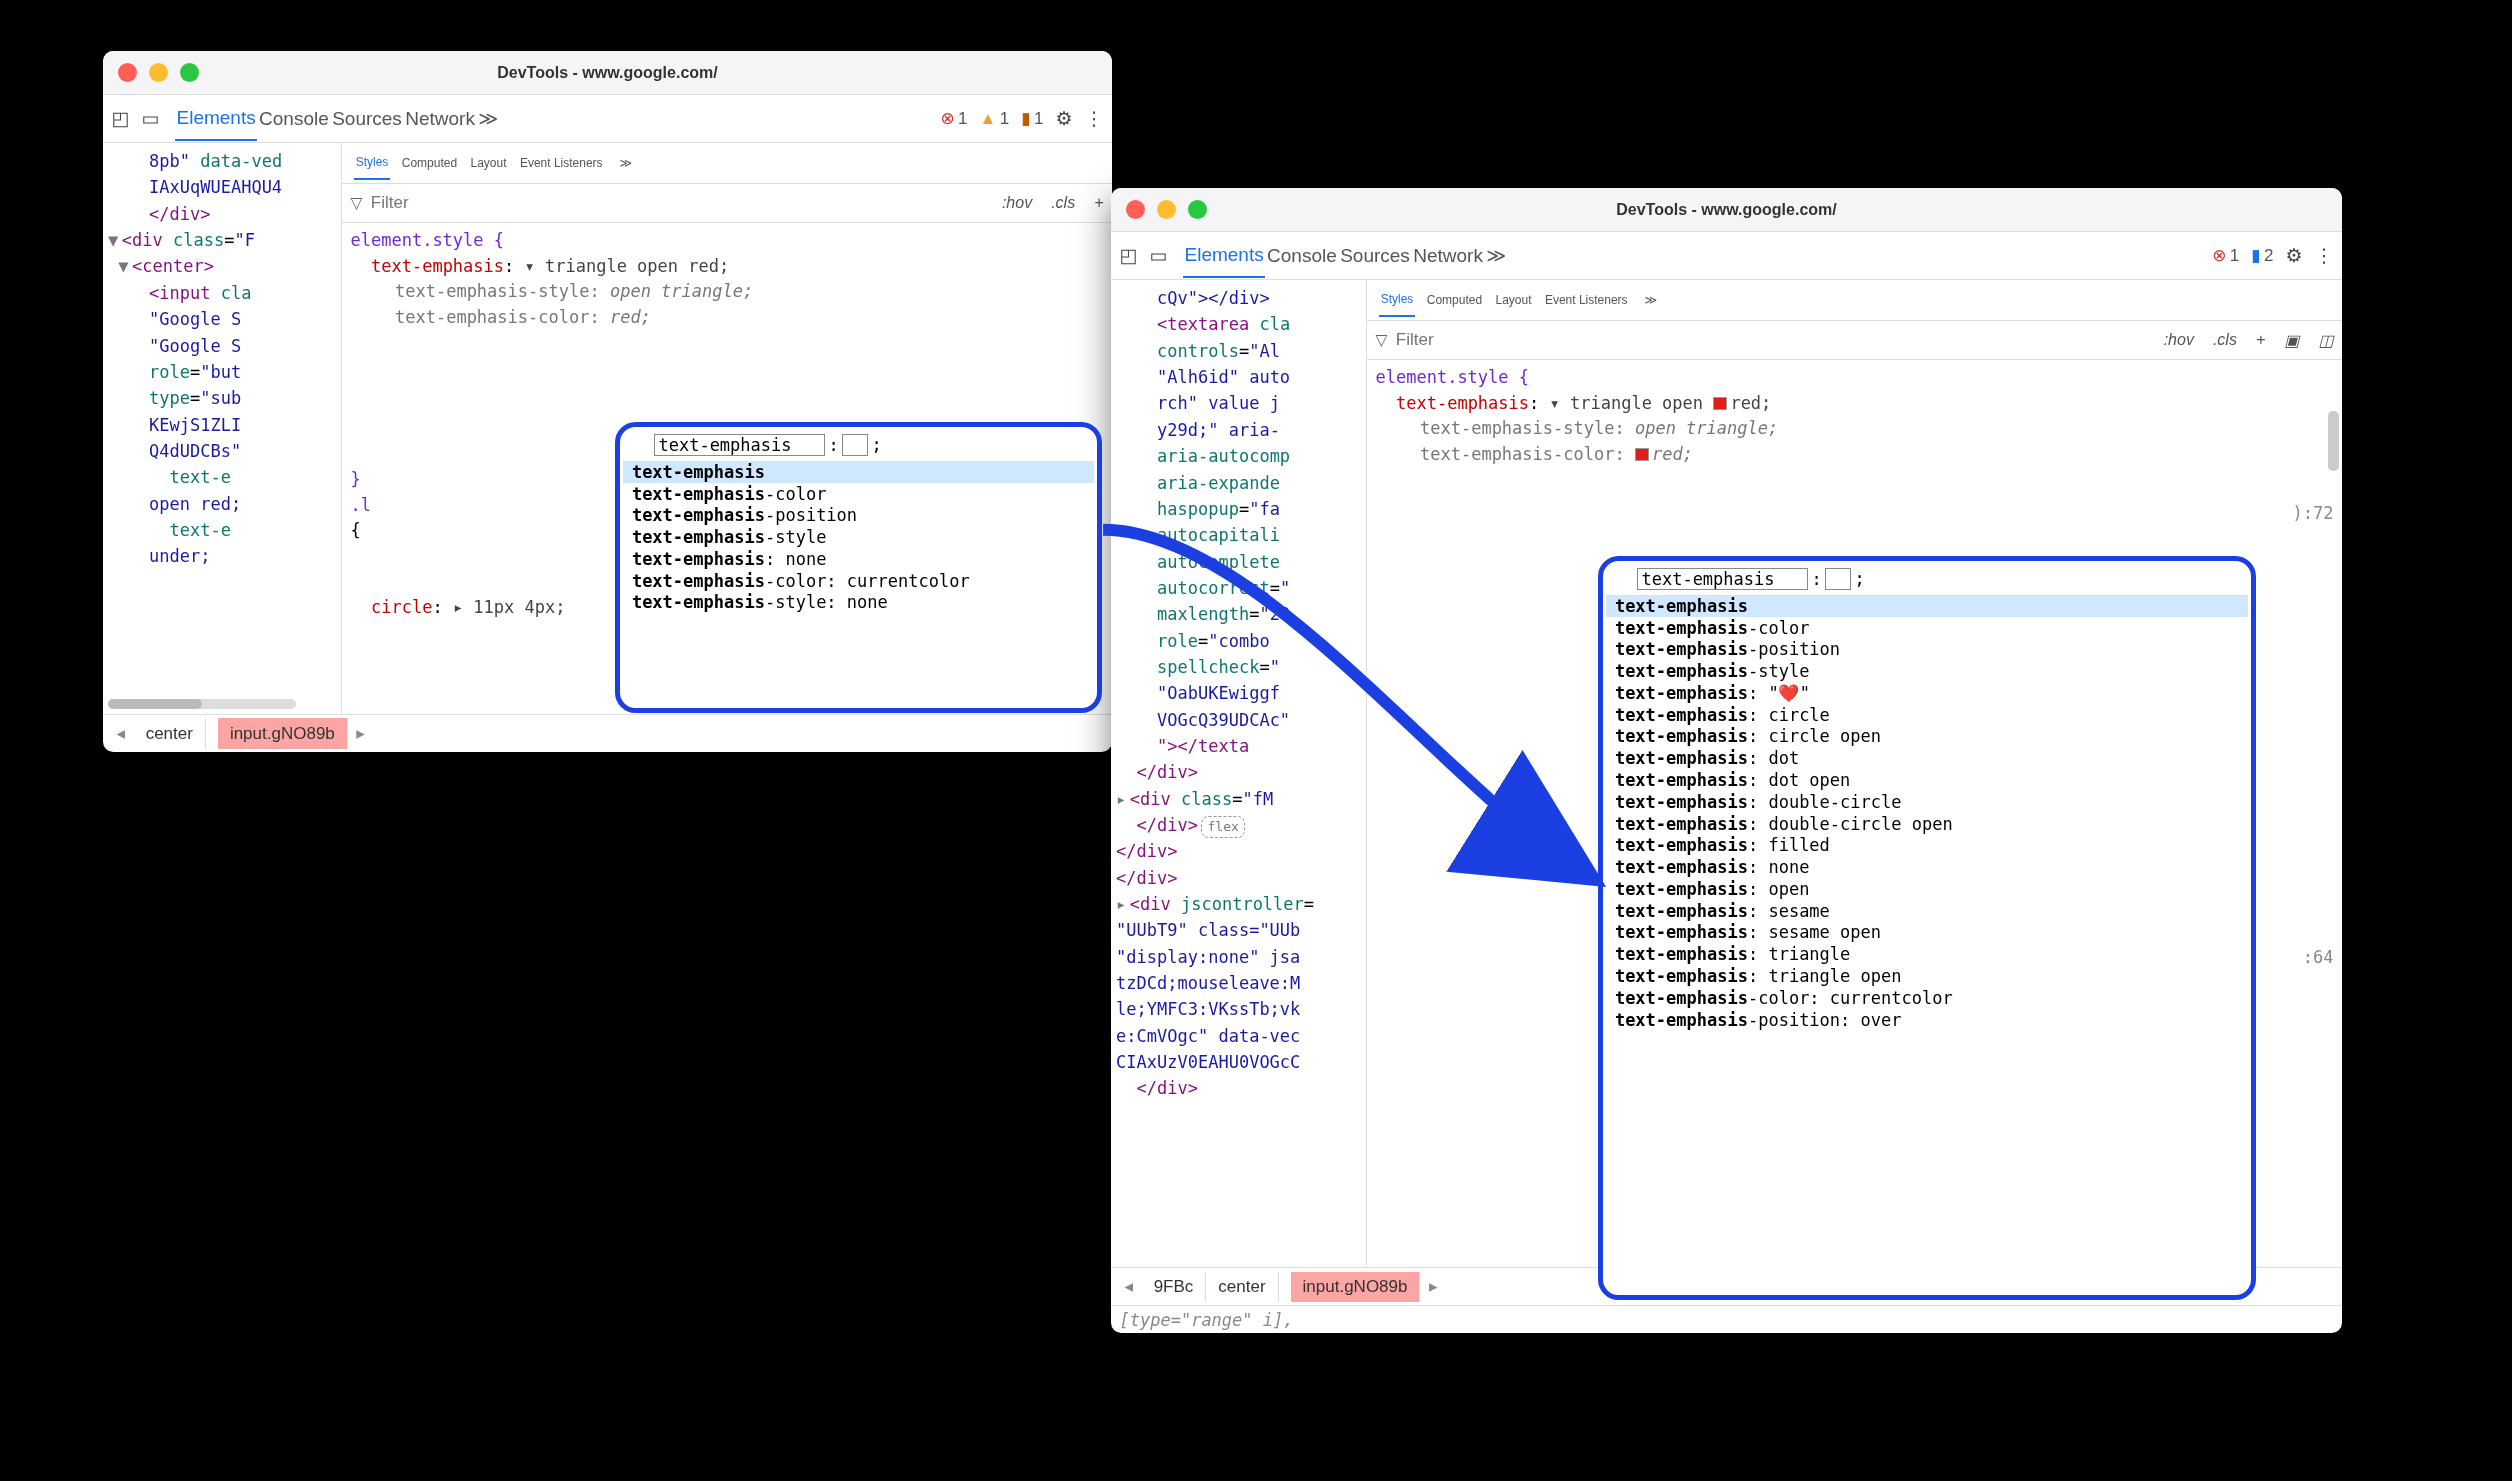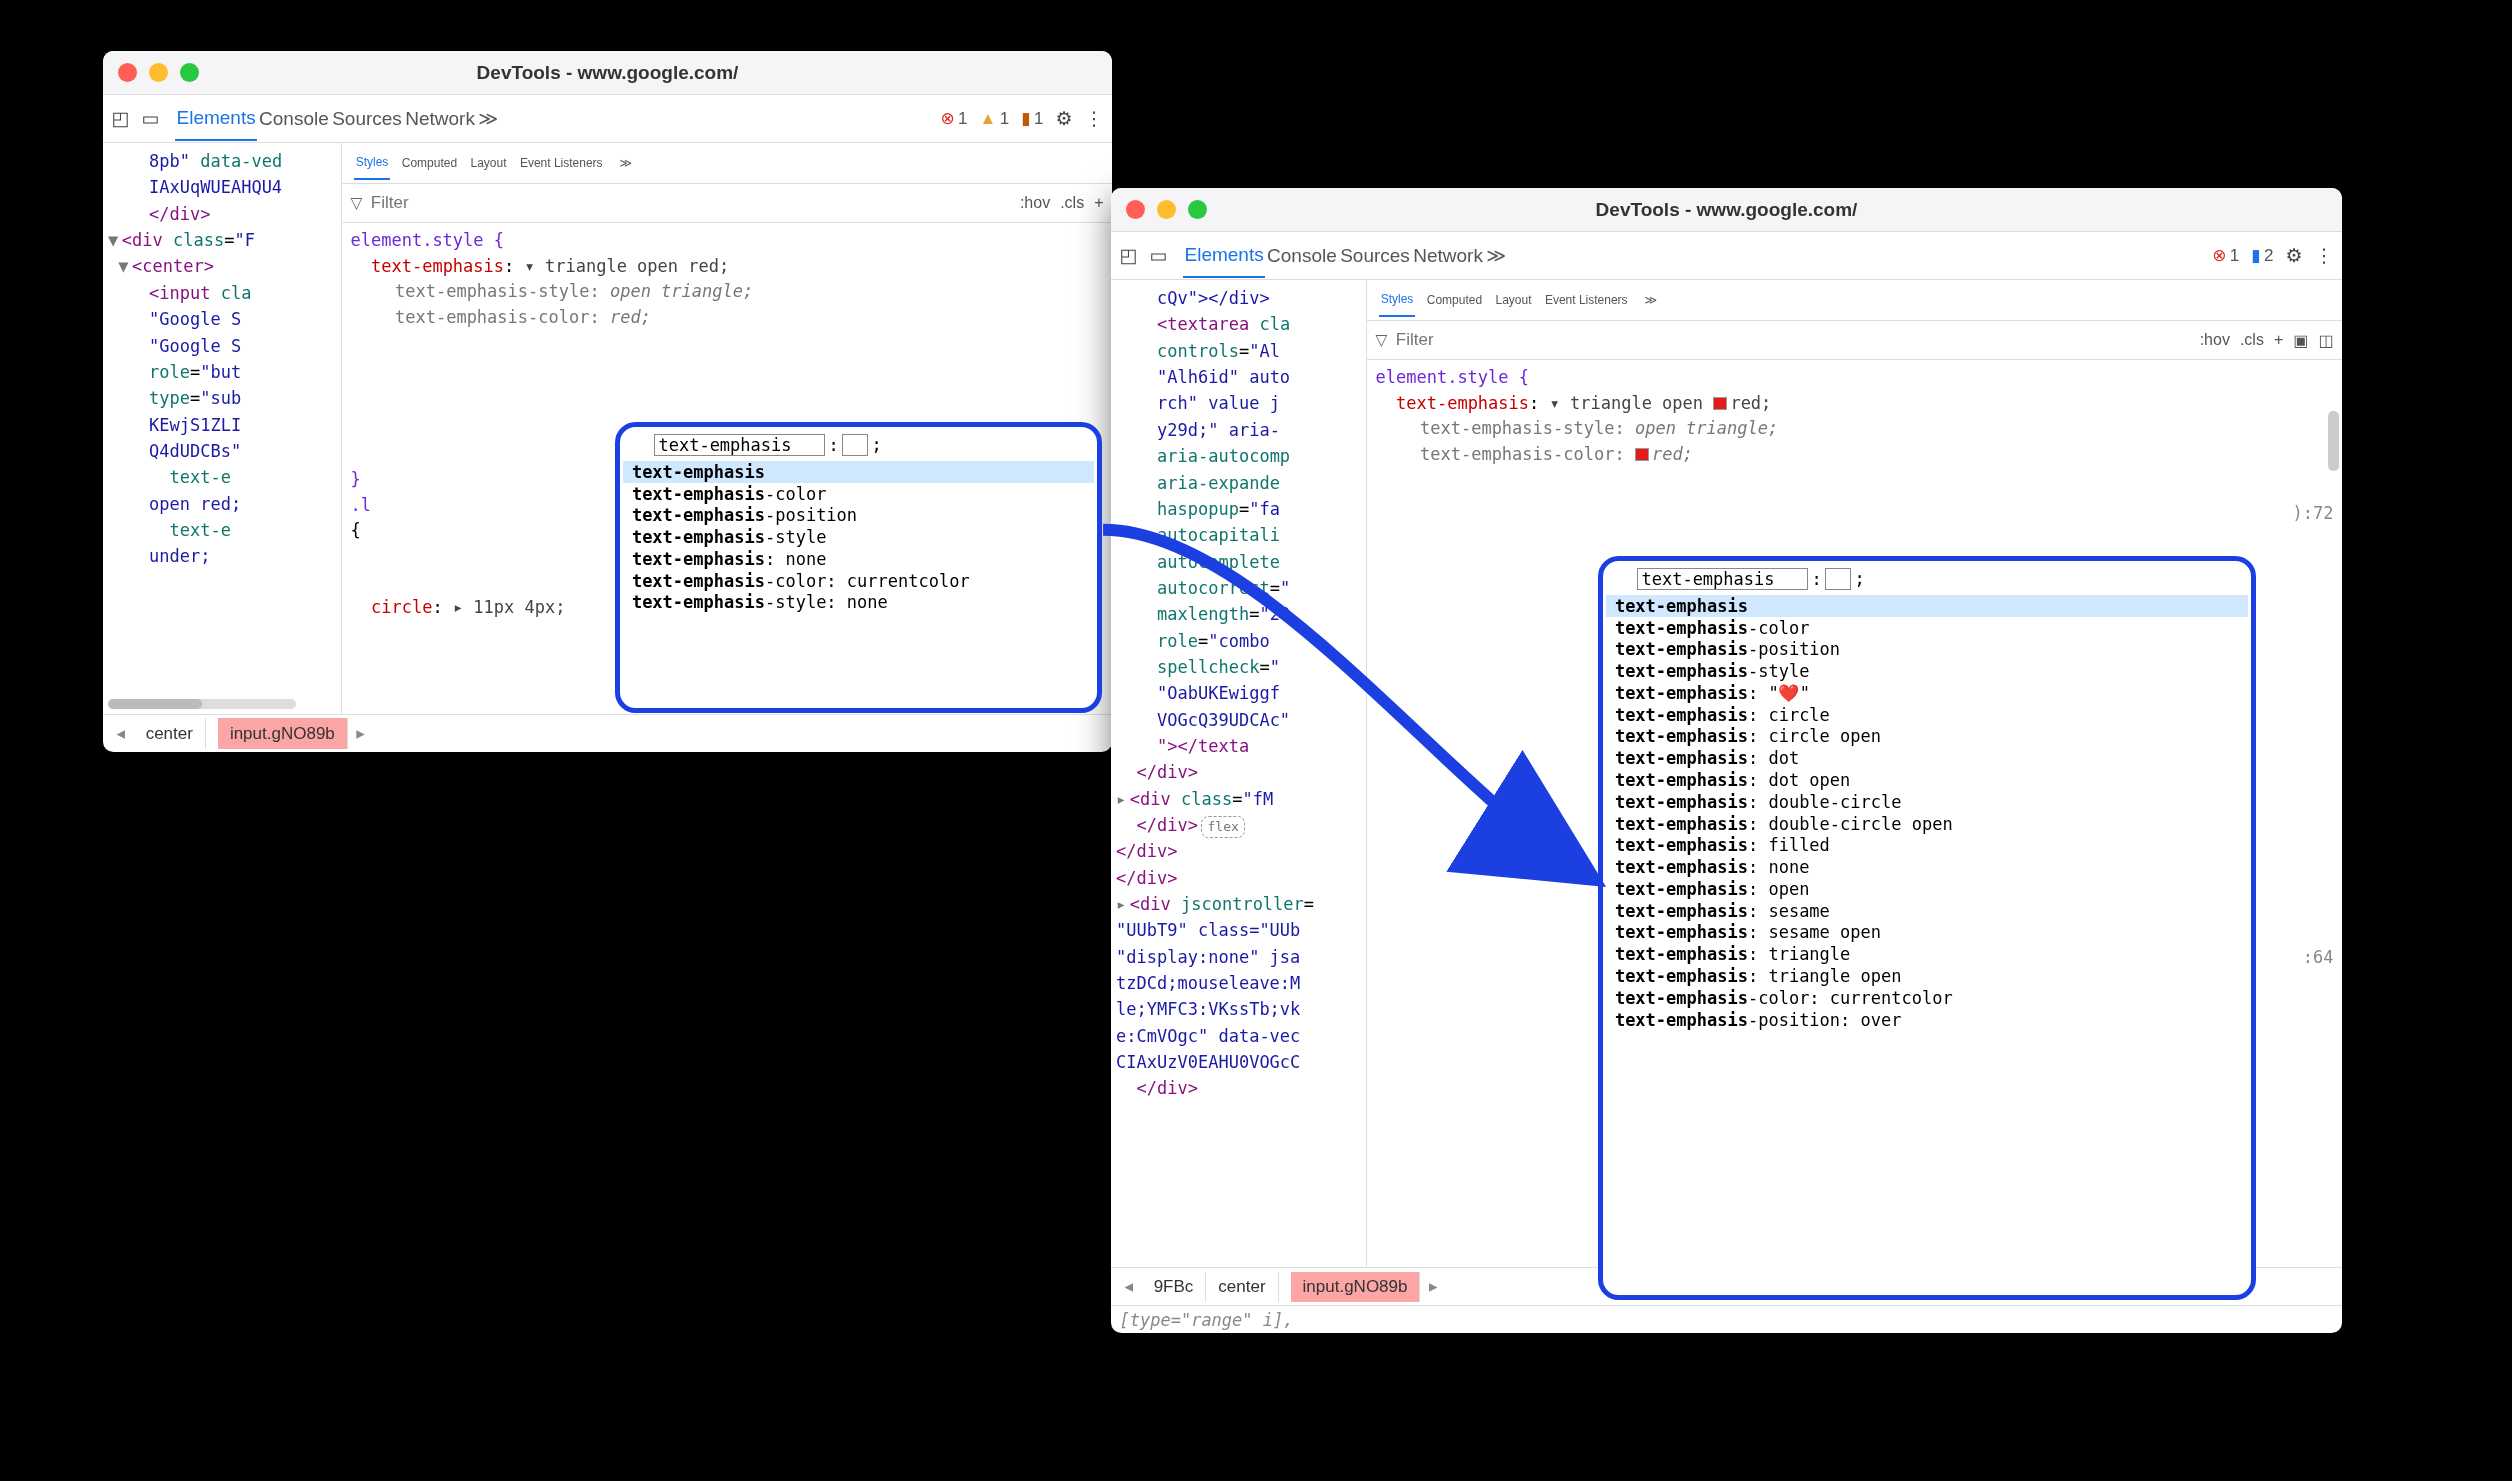--- a/index.html
+++ b/index.html
@@ -29,21 +29,21 @@
     border-bottom: 0.9px solid #ddd;
     position: relative;
   }
   .traffic { display: flex; gap: 12px; }
   .traffic span { width: 19px; height: 19px; border-radius: 50%; display: block; }
   .tl-close { background: #ff5f57; }
   .tl-min   { background: #febc2e; }
   .tl-max   { background: #28c840; }
   .title-text {
     position: absolute; left: 0; right: 0;
-    text-align: center; font-size: 19px; font-weight: 600; color: #333;
+    text-align: center; font-size: 16px; font-weight: 600; color: #333;
     pointer-events: none;
   }
   .toolbar {
     height: 48px; display: flex; align-items: center;
     border-bottom: 0.9px solid #ddd; padding: 0 8.5px; gap: 15.4px;
     font-size: 19px; color: #555;
   }
   .toolbar .left-icons { display: flex; gap: 12px; align-items: center; }
   .toolbar .tabs { display: flex; align-items: center; flex: 1; }
   .toolbar .tabs span { padding: 10.3px 1.7px; cursor: pointer; }
@@ -78,21 +78,21 @@
   .subtabs .active { color: #1a73e8; border-bottom: 2.6px solid #1a73e8; font-weight:500; }
   .subtabs .more { margin-left: 3.4px; }
   .filterbar {
     display: flex; align-items: center; height: 39px; border-bottom: 0.9px solid #ddd;
     padding: 0 8.5px; gap: 8.5px; font-size: 17px; color: #666;
   }
   .filterbar input {
     border: none; outline: none; font-size: 17px; flex: 1; color: #888;
   }
   .filterbar .fa { font-size: 15.4px; color: #666; }
-  .filterbar .rightc { display:flex; gap:10px; align-items:center; color:#555; font-size:16px; }
+  .filterbar .rightc { display:flex; gap:19px; align-items:center; color:#555; font-size:16px;font-style:italic; }
   .styles-body {
     flex: 1; overflow: hidden; position: relative;
     font-family: ui-monospace, Menlo, monospace; font-size: 17px; line-height: 1.5;
     padding: 5.1px 3.4px 0 8.5px;
   }
   .selector { color: #6d28d9; }
   .prop { color: #c80000; }
   .val  { color: #444; }
   .sub  { padding-left: 24px; color: #777; }
   .sub .prop { color: #777; }

